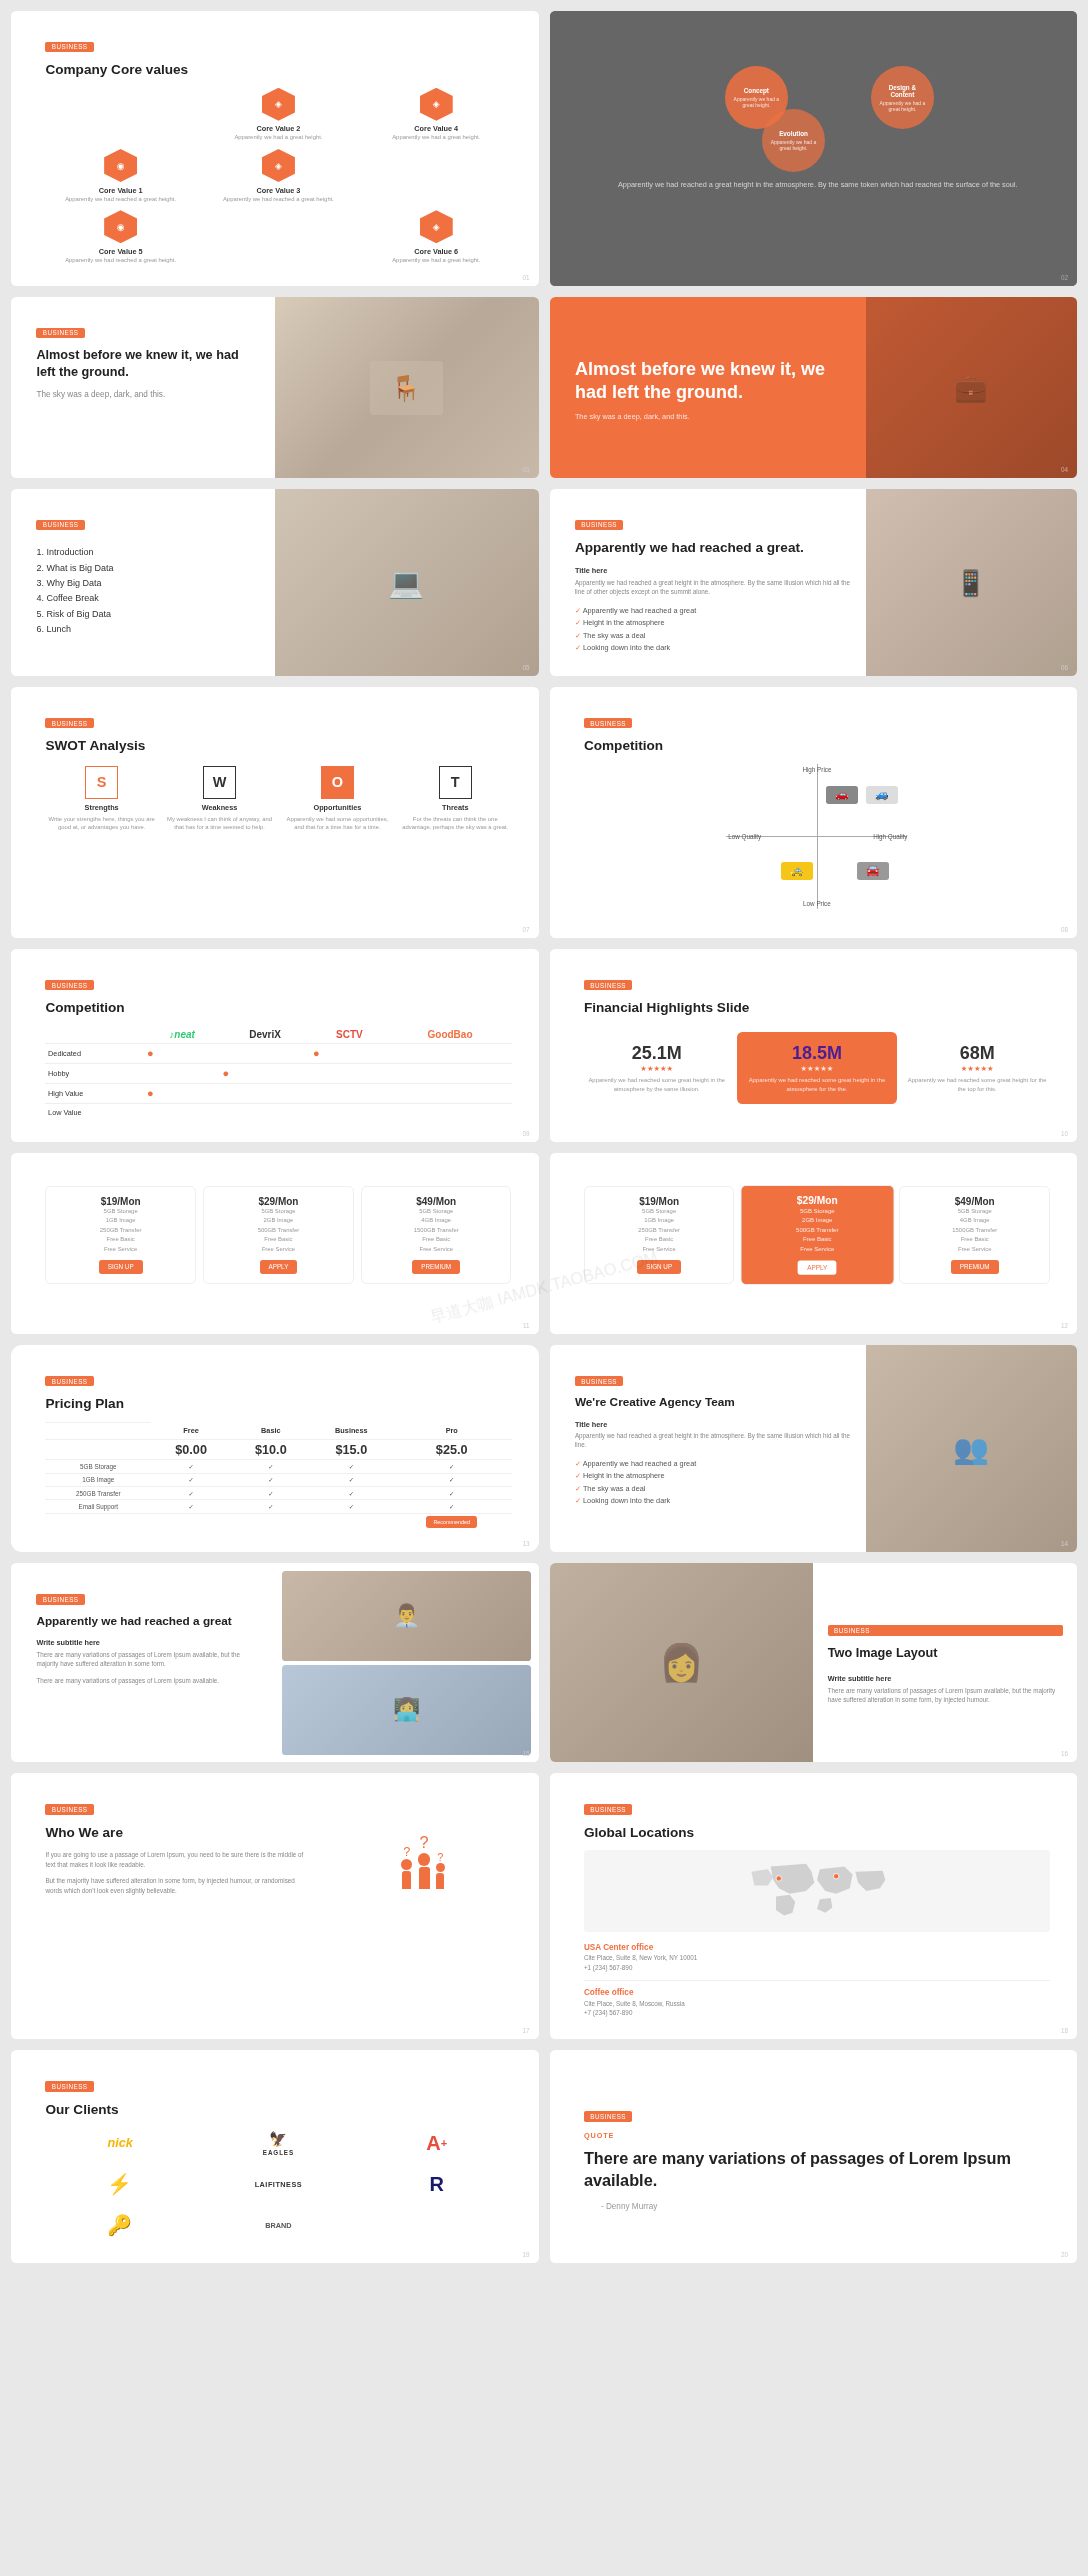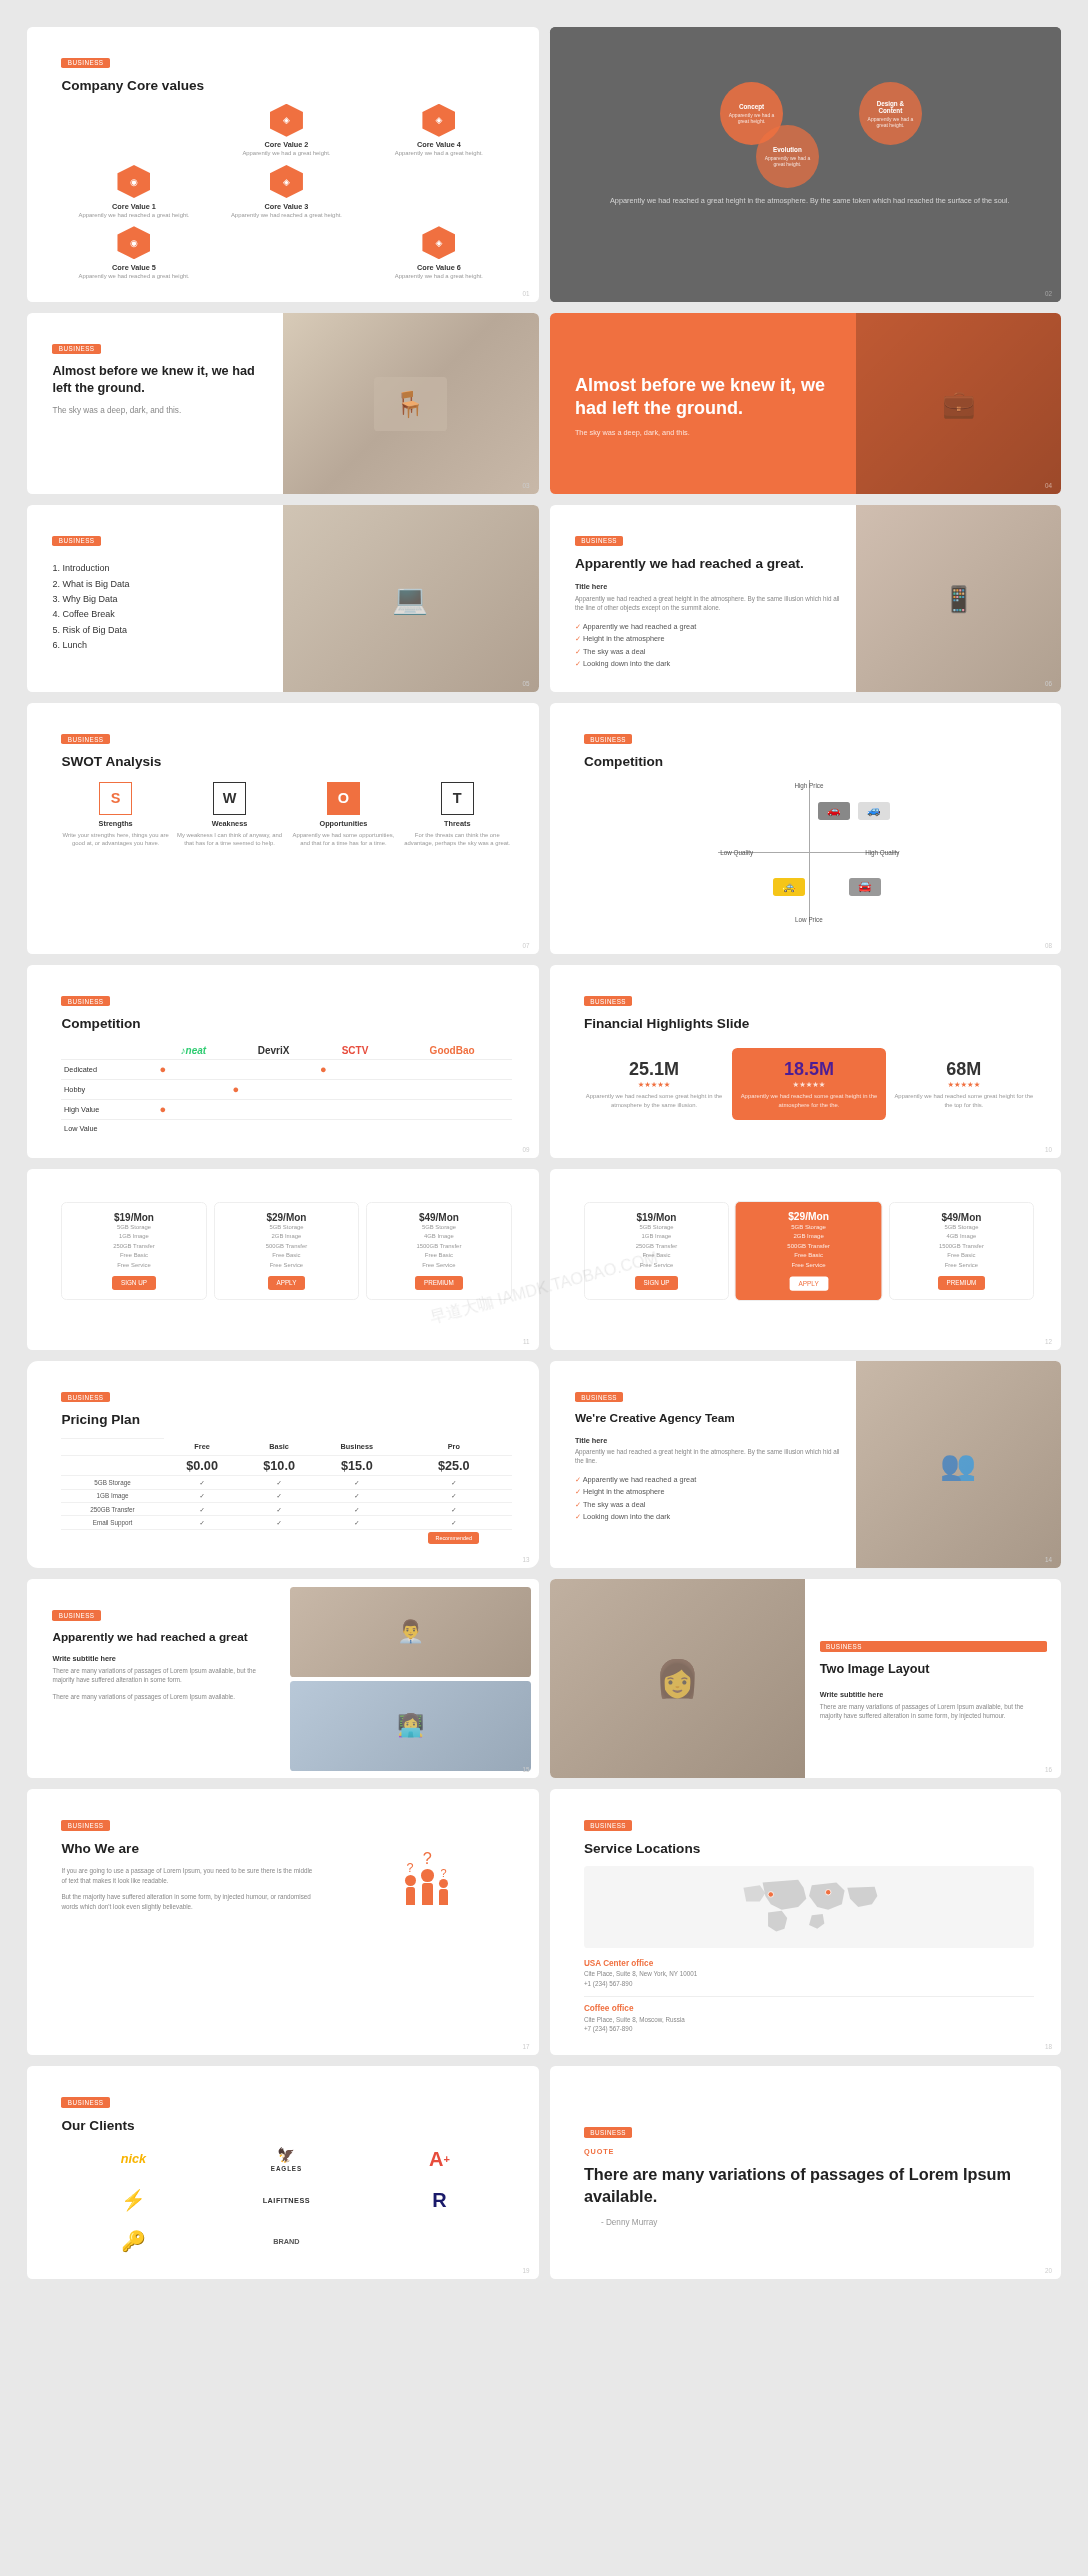--- a/index.html
+++ b/index.html
@@ -1,18 +1,18 @@
 <!DOCTYPE html>
 <html style="font-size:14.5px"><head>
   <meta charset="utf-8">
   <style>
     * { box-sizing: border-box; margin: 0; padding: 0; }
     body { background: #e8e8e8; font-family: 'Segoe UI', Arial, sans-serif; width: 1088px; }
     
-    .grid { display: grid; grid-template-columns: 1fr 1fr; gap: 11px; padding: 27px; }
+    .grid { display: grid; grid-template-columns: 1fr 1fr; gap: 11px; padding: 11px; }
     
     .slide {
       background: #fff;
       border-radius: 5.4px;
       overflow: hidden;
       position: relative;
       padding: 25.4px 27px 22px;
       min-height: 181px;
     }
     
@@ -652,21 +652,21 @@
           </div>
         </div>
       </div>
     </div>
     <div class="slide-number">17</div>
   </div>
 
   <div class="slide" style="padding-left:25.4px;">
     <div class="slide-inner">
       <span class="orange-tag">BUSINESS</span>
-      <div class="slide-title">Service Locations</div>
+      <div class="slide-title">Global Locations</div>
       
       <div style="position:relative; margin:5.4px 0;">
         <svg viewBox="0 0 300 150" width="100%" height="82" style="background:#f5f5f5; border-radius:3.6px;">
 
           <path d="M30,40 L60,35 L70,50 L60,65 L35,65 Z" fill="#d8d8d8"></path>
           <path d="M65,30 L130,25 L140,40 L145,60 L130,75 L100,80 L80,70 L70,55 Z" fill="#d0d0d0"></path>
           <path d="M155,35 L200,30 L215,45 L210,70 L185,80 L165,75 L150,55 Z" fill="#d0d0d0"></path>
           <path d="M220,40 L270,38 L275,55 L265,70 L240,75 L225,60 Z" fill="#d0d0d0"></path>
           <path d="M75,85 L100,82 L110,95 L105,115 L90,120 L75,110 Z" fill="#d0d0d0"></path>
           <path d="M155,90 L175,88 L178,105 L165,115 L150,108 Z" fill="#d0d0d0"></path>

